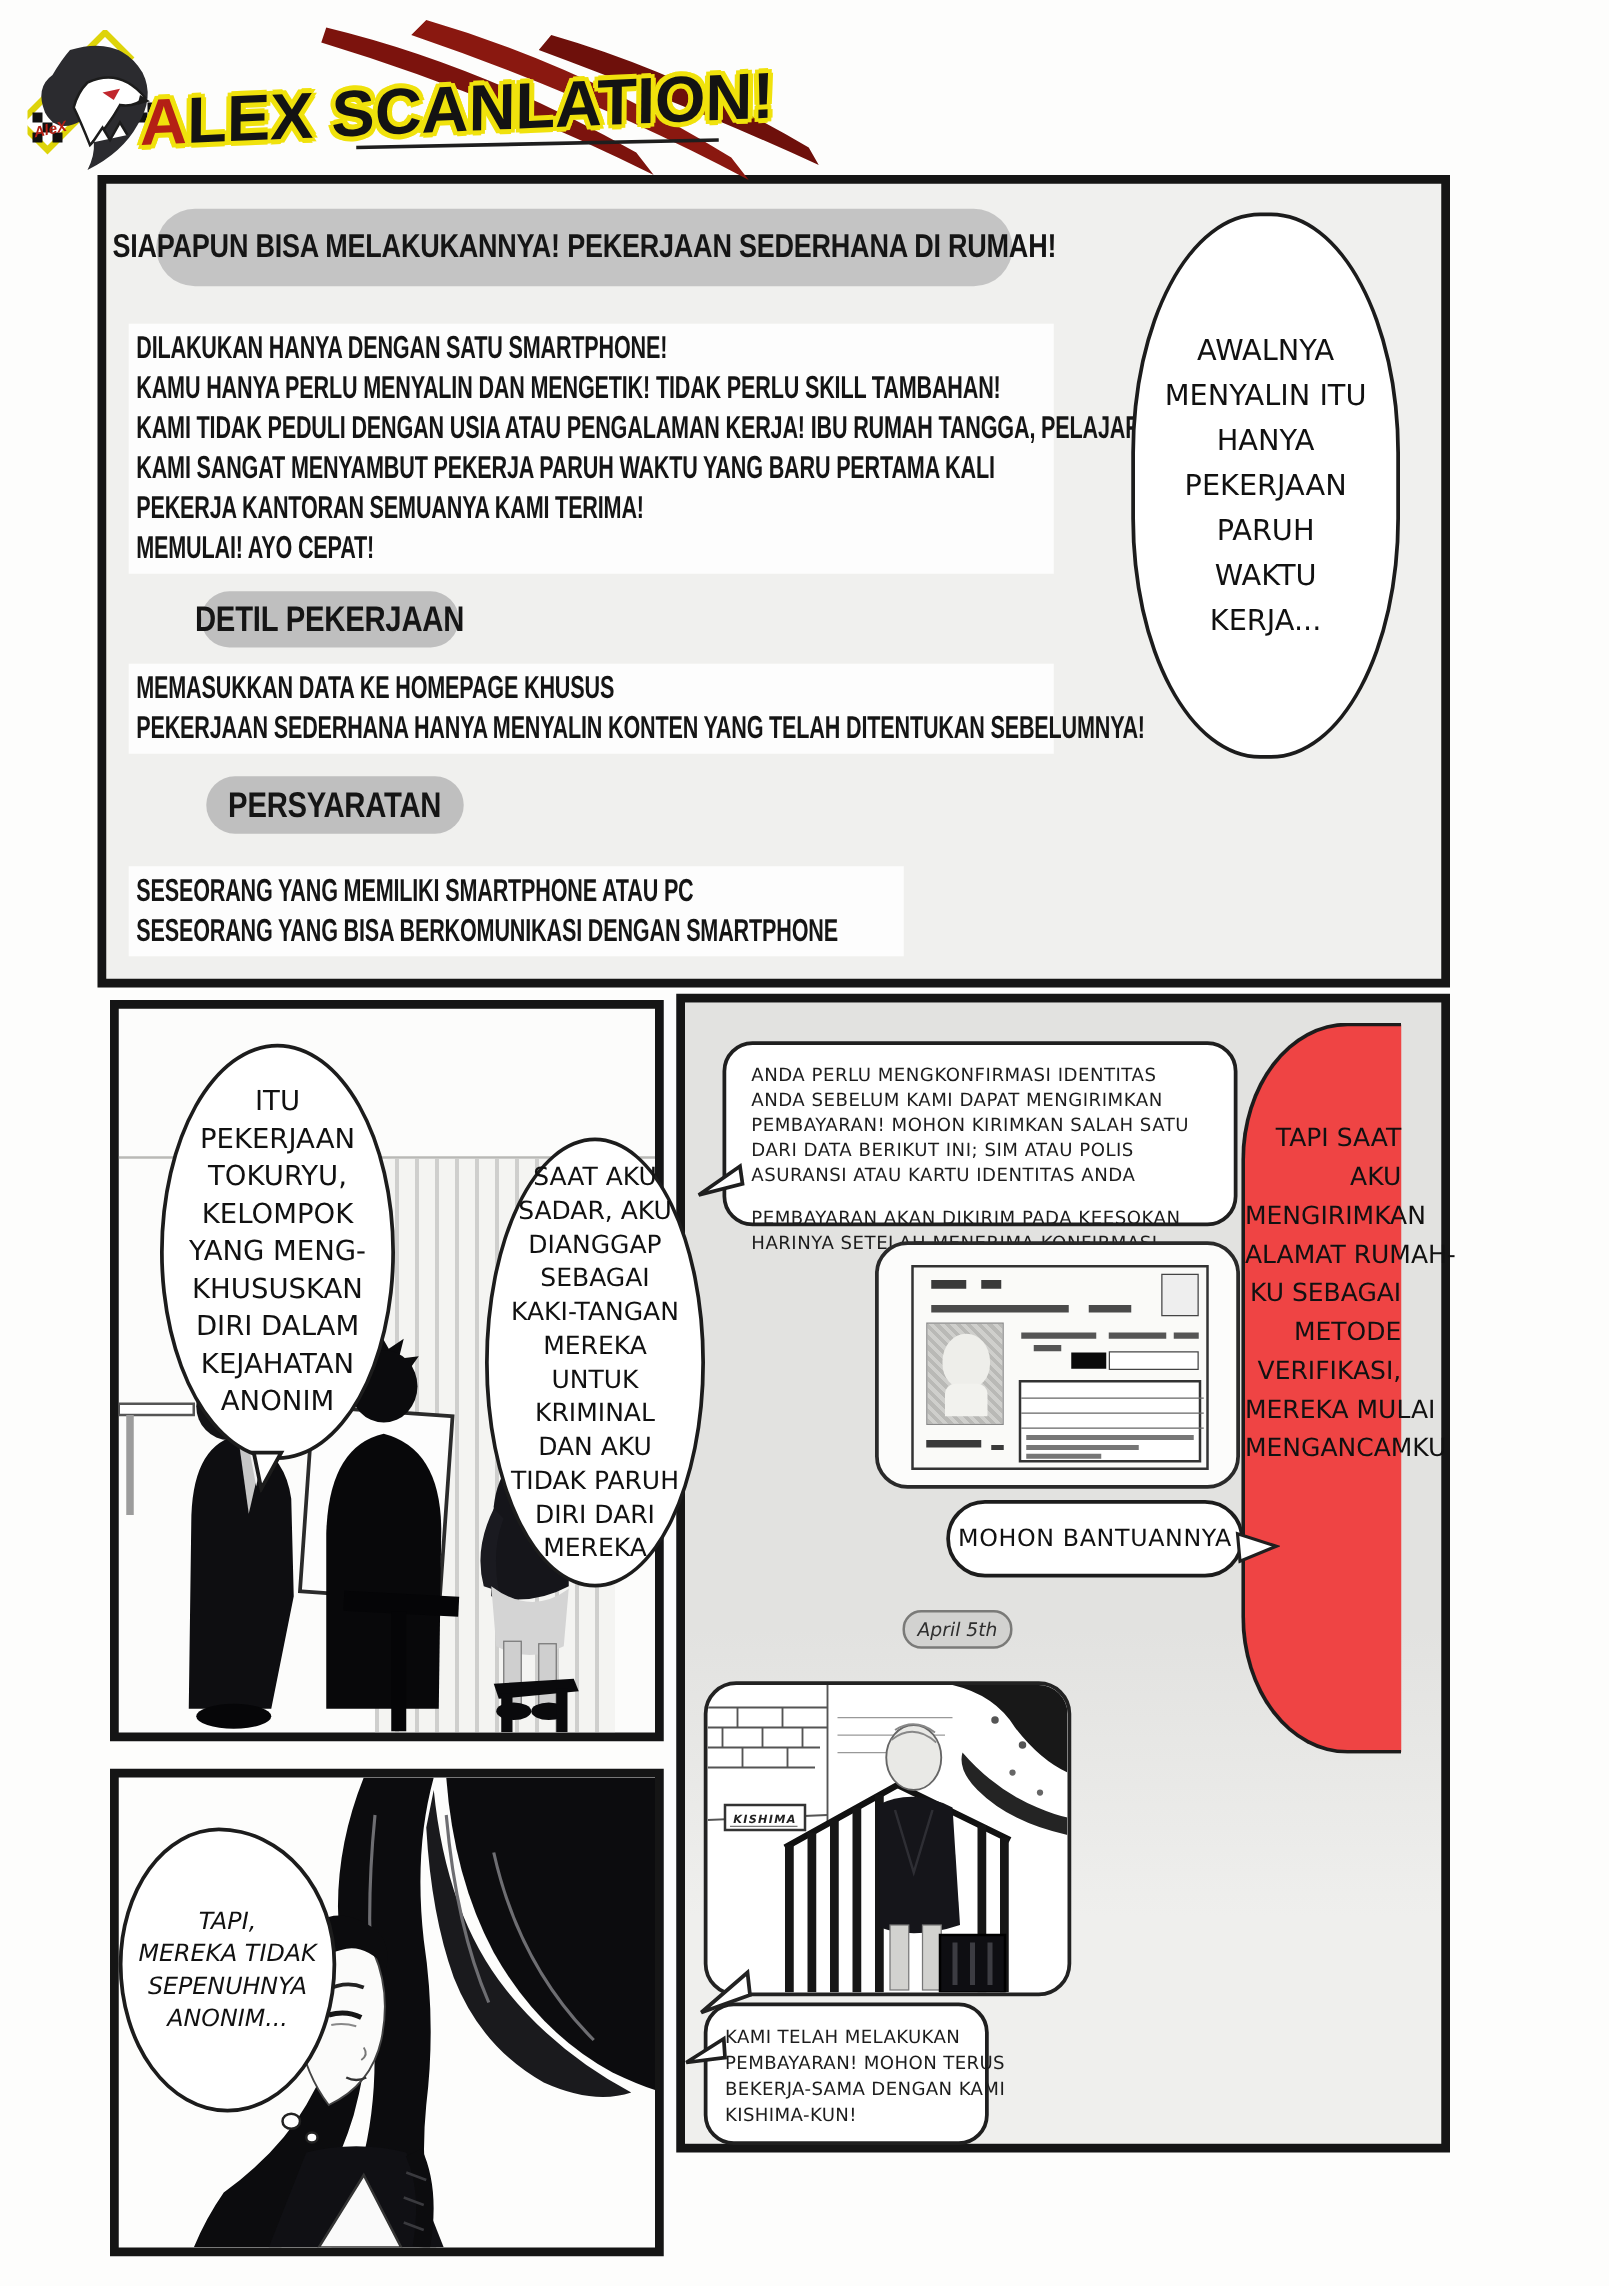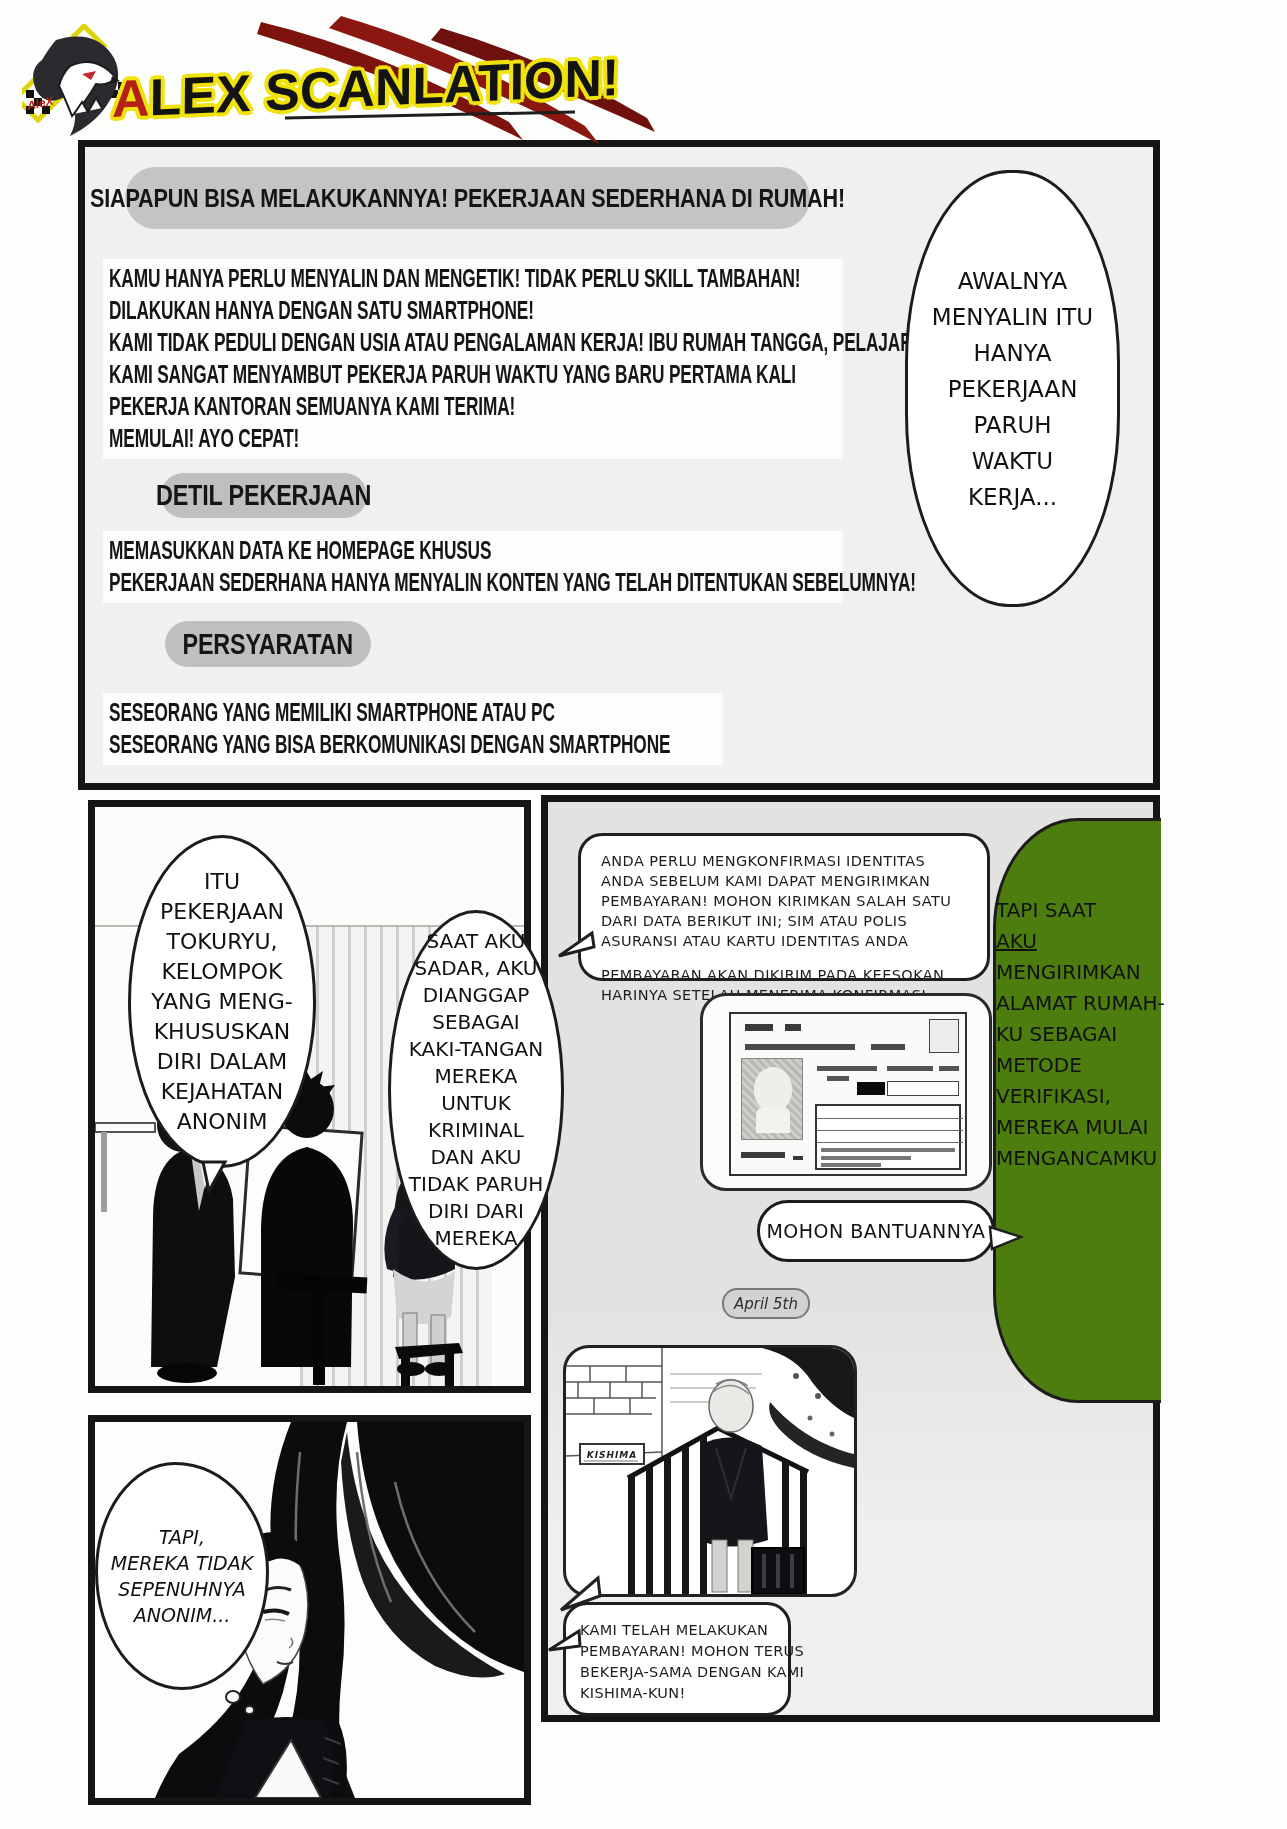--- a/index.html
+++ b/index.html
@@ -61,22 +61,22 @@
 
   <div class="abs logo-text" style="left:112px;top:58px;z-index:6;">ALEX SCANLATION!</div>
 
   <div class="panel" style="left:78px;top:140px;width:1082px;height:650px;background:#f0f0ee;z-index:1;">
 
     <div class="pill" style="left:40px;top:20px;width:685px;height:62px;background:#c4c4c4;">
       <span class="cond" style="font-size:24px;">SIAPAPUN BISA MELAKUKANNYA! PEKERJAAN SEDERHANA DI RUMAH!</span>
     </div>
 
     <div class="abs" style="left:18px;top:112px;width:740px;background:#fdfdfd;padding:4px 6px;">
+      <div class="adline"><span class="cond" style="font-size:24px;">DILAKUKAN HANYA DENGAN SATU SMARTPHONE!</span></div>
       <div class="adline"><span class="cond" style="font-size:24px;">KAMU HANYA PERLU MENYALIN DAN MENGETIK! TIDAK PERLU SKILL TAMBAHAN!</span></div>
-      <div class="adline"><span class="cond" style="font-size:24px;">DILAKUKAN HANYA DENGAN SATU SMARTPHONE!</span></div>
       <div class="adline"><span class="cond" style="font-size:24px;">KAMI TIDAK PEDULI DENGAN USIA ATAU PENGALAMAN KERJA! IBU RUMAH TANGGA, PELAJAR,</span></div>
       <div class="adline"><span class="cond" style="font-size:24px;">KAMI SANGAT MENYAMBUT PEKERJA PARUH WAKTU YANG BARU PERTAMA KALI</span></div>
       <div class="adline"><span class="cond" style="font-size:24px;">PEKERJA KANTORAN SEMUANYA KAMI TERIMA!</span></div>
       <div class="adline"><span class="cond" style="font-size:24px;">MEMULAI! AYO CEPAT!</span></div>
     </div>
 
     <div class="pill" style="left:76px;top:326px;width:206px;height:45px;background:#bfbfbf;">
       <span class="cond" style="font-size:26px;">DETIL PEKERJAAN</span>
     </div>
 
@@ -280,24 +280,24 @@
               border-radius:24px;z-index:3;padding:15px 14px;box-sizing:border-box;">
     <div class="itext" style="font-size:14.5px;line-height:21px;letter-spacing:0.3px;white-space:nowrap;">KAMI TELAH MELAKUKAN</div>
     <div class="itext" style="font-size:14.5px;line-height:21px;letter-spacing:0.3px;white-space:nowrap;">PEMBAYARAN! MOHON TERUS</div>
     <div class="itext" style="font-size:14.5px;line-height:21px;letter-spacing:0.3px;white-space:nowrap;">BEKERJA-SAMA DENGAN KAMI</div>
     <div class="itext" style="font-size:14.5px;line-height:21px;letter-spacing:0.3px;white-space:nowrap;">KISHIMA-KUN!</div>
   </div>
   <svg class="abs" style="left:546px;top:1628px;z-index:3;" width="36" height="30" viewBox="0 0 36 30">
     <polygon points="33,3 3,22 34,18" fill="#fff" stroke="#1f1f1f" stroke-width="3"></polygon>
   </svg>
 
-  <div class="abs" style="left:993px;top:818px;width:168px;height:585px;background:#4d7c0f;border:3px solid #1c1c1c;border-right:none;
-              border-radius:85px 0 0 85px / 110px 0 0 110px;z-index:2;padding-top:74px;box-sizing:border-box;text-align:left;">
+  <div class="abs" style="left:993px;top:818px;width:128px;height:585px;background:#ef4444;border:3px solid #1c1c1c;border-right:none;
+              border-radius:85px 0 0 85px / 110px 0 0 110px;z-index:2;padding-top:74px;box-sizing:border-box;text-align:right;">
     <div class="bline" style="font-size:20px;line-height:31px;font-weight:500;">TAPI SAAT</div>
-    <div class="bline" style="font-size:20px;line-height:31px;font-weight:500;text-decoration:underline;">AKU</div>
+    <div class="bline" style="font-size:20px;line-height:31px;font-weight:500;">AKU</div>
     <div class="bline" style="font-size:20px;line-height:31px;font-weight:500;">MENGIRIMKAN</div>
     <div class="bline" style="font-size:20px;line-height:31px;font-weight:500;">ALAMAT RUMAH-</div>
     <div class="bline" style="font-size:20px;line-height:31px;font-weight:500;">KU SEBAGAI</div>
     <div class="bline" style="font-size:20px;line-height:31px;font-weight:500;">METODE</div>
     <div class="bline" style="font-size:20px;line-height:31px;font-weight:500;">VERIFIKASI,</div>
     <div class="bline" style="font-size:20px;line-height:31px;font-weight:500;">MEREKA MULAI</div>
     <div class="bline" style="font-size:20px;line-height:31px;font-weight:500;">MENGANCAMKU</div>
   </div>
 
   <div class="panel" style="left:88px;top:1415px;width:443px;height:390px;background:#fdfdfc;overflow:hidden;">

